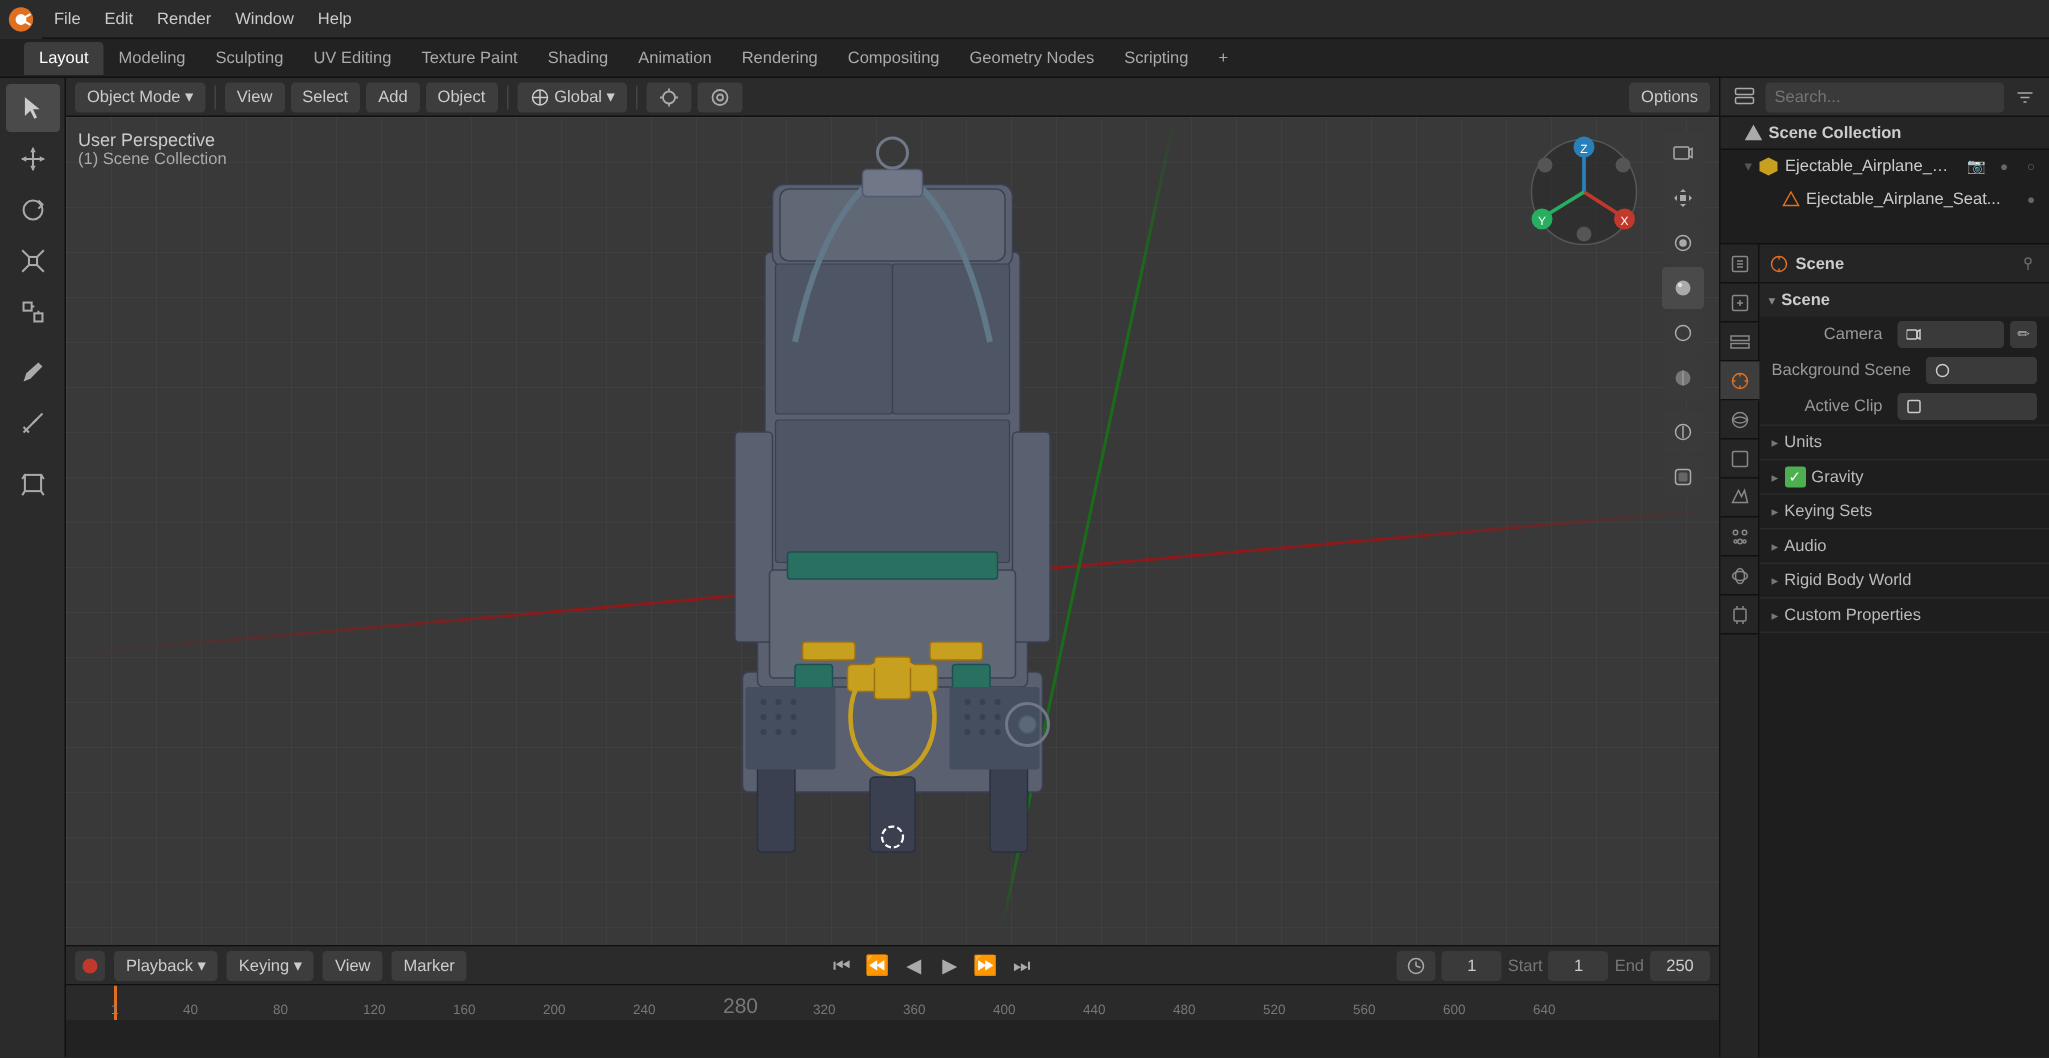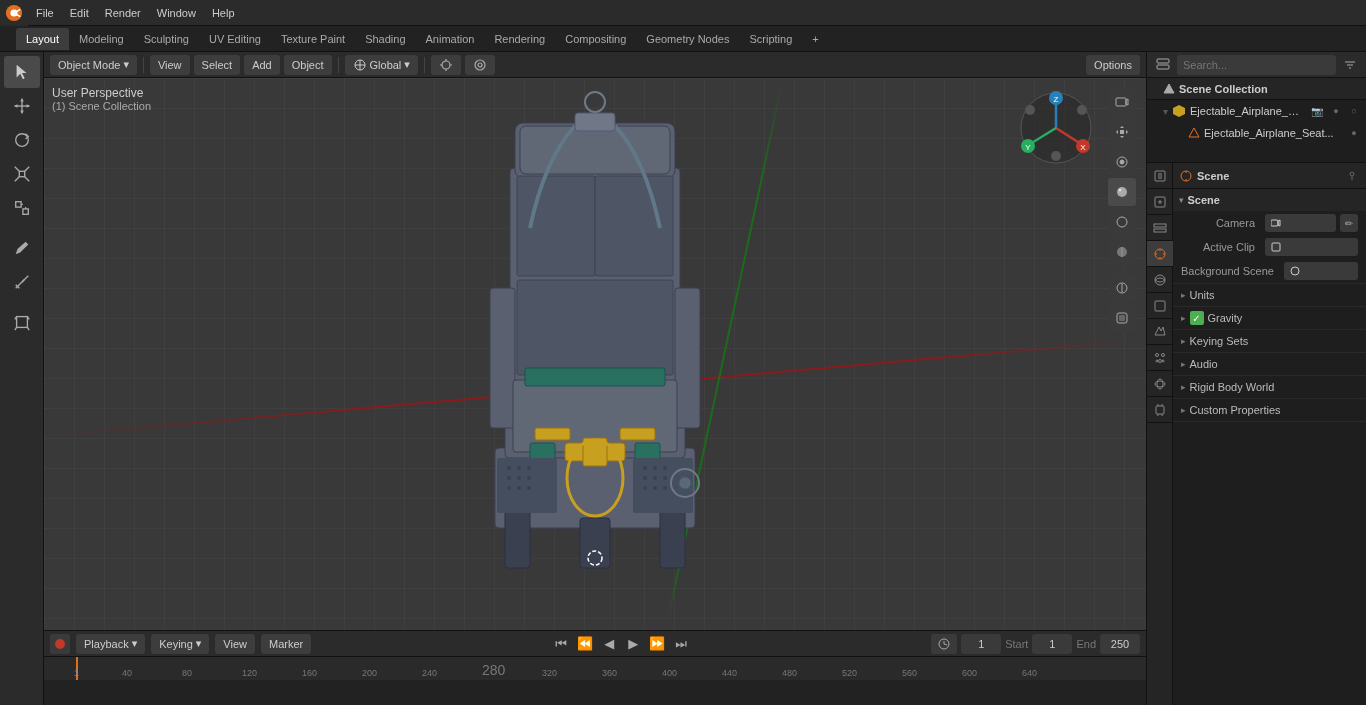--- a/index.html
+++ b/index.html
@@ -1040,36 +1040,36 @@
             <div class="prop-value">
               <svg width="10" height="10" viewBox="0 0 10 10" fill="none" stroke="#ccc" stroke-width="1">
                 <rect x="0" y="2" width="7" height="6" rx="1"></rect>
                   <polygon points="7,3 9,2 9,8 7,7"></polygon>
               </svg>
             </div>
             <div class="prop-icon-btn">✏</div>
           </div>
 
           <div class="prop-row">
+            <span class="prop-label">Background Scene</span>
+            <div class="prop-value">
+              <svg width="10" height="10" viewBox="0 0 10 10" fill="none" stroke="#ccc" stroke-width="1">
+                <circle cx="5" cy="5" r="4"></circle>
+              </svg>
+            </div>
+          </div>
+
+          <div class="prop-row">
             <span class="prop-label">Active Clip</span>
             <div class="prop-value">
               <svg width="10" height="10" viewBox="0 0 10 10" fill="none" stroke="#ccc" stroke-width="1">
                 <rect x="1" y="1" width="8" height="8" rx="1"></rect>
               </svg>
             </div>
           </div>
-
-          <div class="prop-row">
-            <span class="prop-label">Background Scene</span>
-            <div class="prop-value">
-              <svg width="10" height="10" viewBox="0 0 10 10" fill="none" stroke="#ccc" stroke-width="1">
-                <circle cx="5" cy="5" r="4"></circle>
-              </svg>
-            </div>
-          </div>
         </div>
 
         <div class="prop-section">
           <div class="prop-collapsible">
             <span class="prop-coll-arrow">▸</span>
             <span class="prop-coll-label">Units</span>
           </div>
         </div>
 
         <div class="prop-section">

